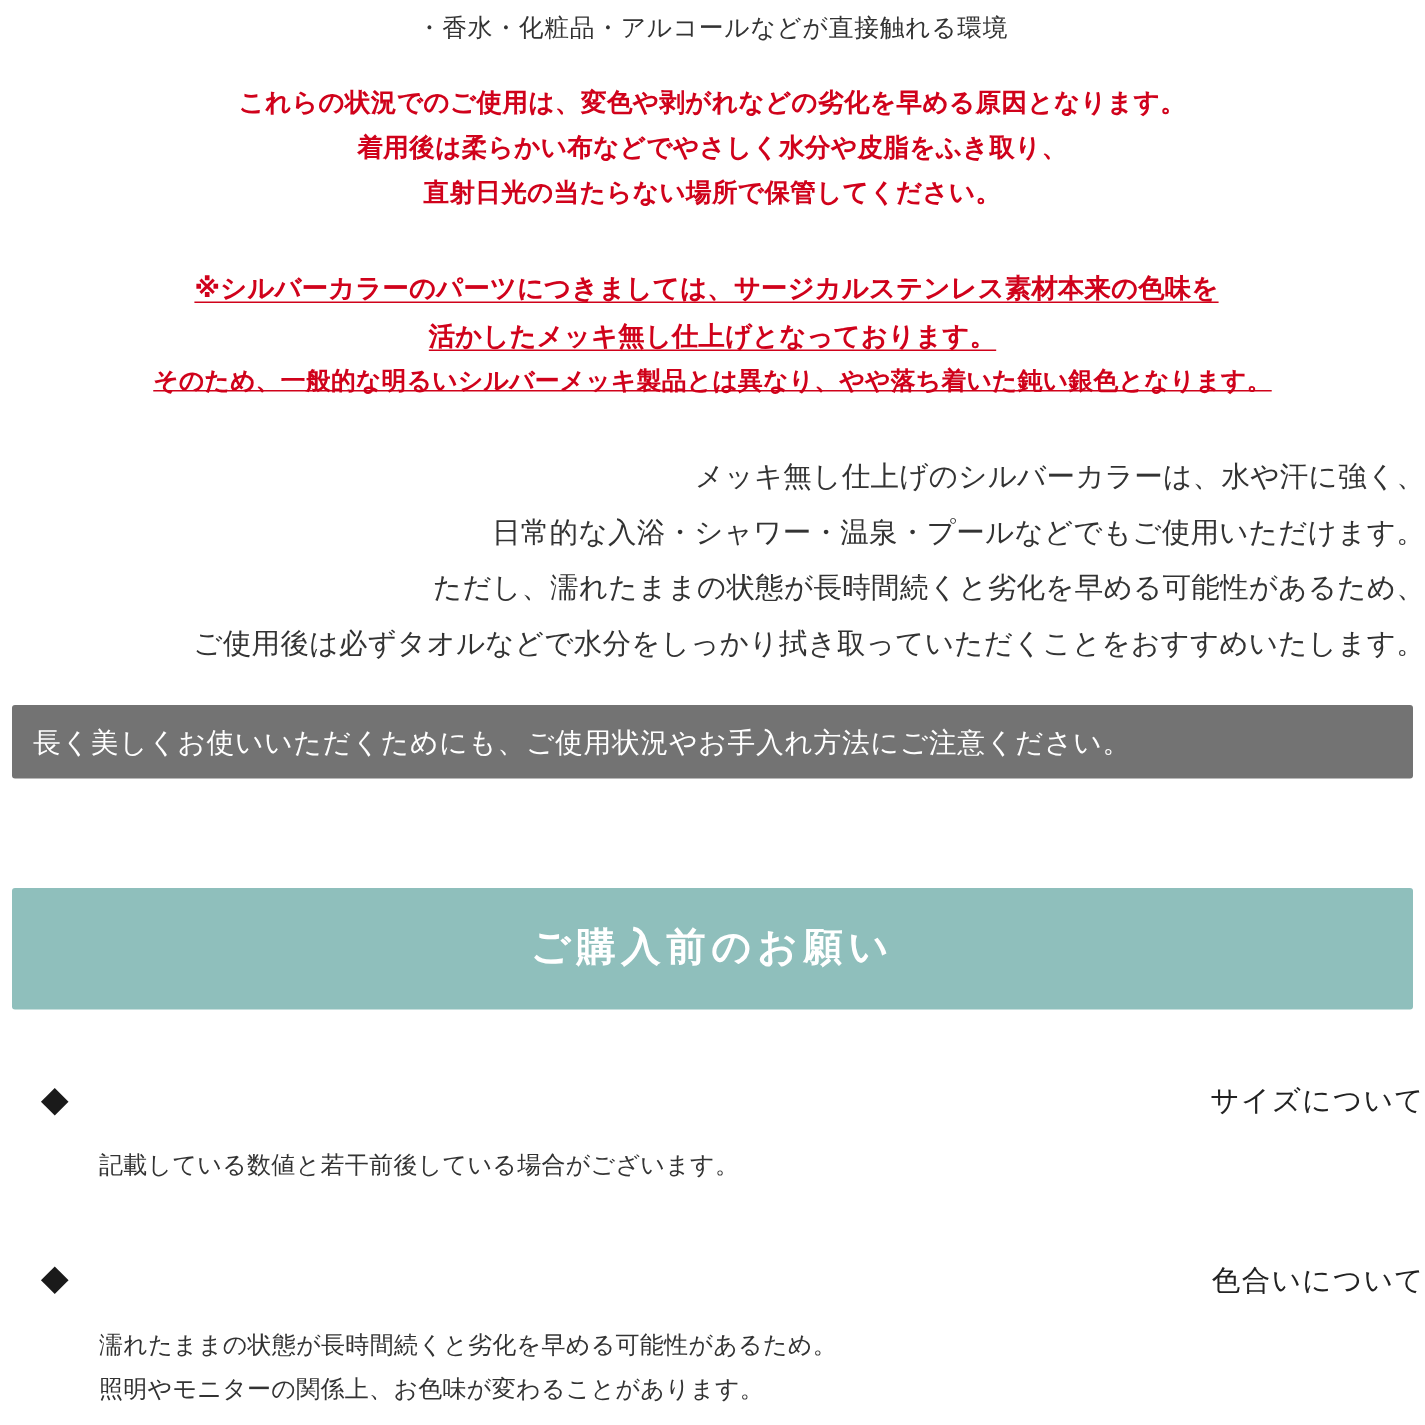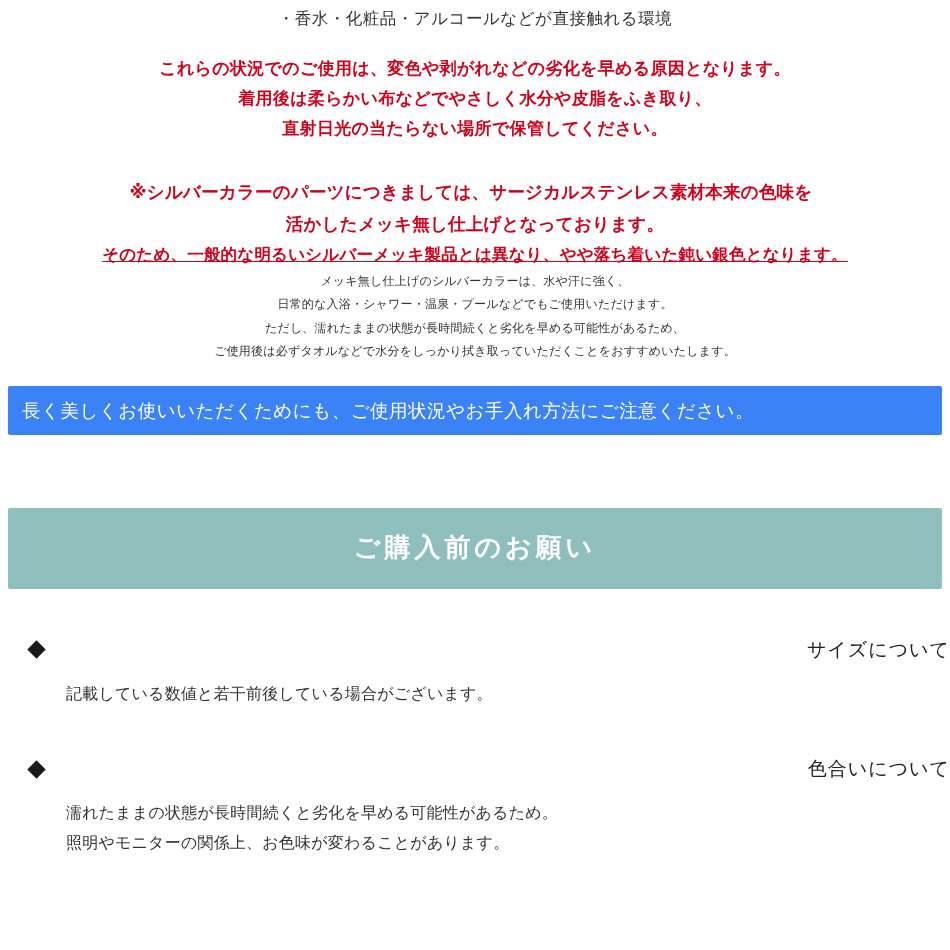--- a/index.html
+++ b/index.html
@@ -45,39 +45,41 @@
   .silver-note {
     margin-top: 34px;
     text-align: center;
     color: #d0021b;
     font-weight: bold;
     font-size: 17.5px;
     line-height: 1.8;
     letter-spacing: 0.2px;
   }
   .silver-note .u {
+    text-decoration: underline;
     text-underline-offset: 3px;
   }
   .silver-note .l1 { padding-right: 8px; }
   .silver-note .l3 { font-size: 16.5px; text-decoration: underline; }
 
   
   .gray-block {
-    text-align: center;
+    margin-top: 30px;
+    text-align: right;
     color: #333333;
-    font-size: 12px;
+    font-size: 19px;
     line-height: 1.95;
     letter-spacing: 0.2px;
   }
   .gray-block div { white-space: nowrap; }
 
   
   .teal-bar {
     margin: 22px 8px 0 8px;
-    background: #3b82f6;
+    background: #737373;
     color: #ffffff;
     font-size: 18.5px;
     font-weight: 500;
     letter-spacing: 0.5px;
     padding: 12px 14px;
     box-sizing: border-box;
     border-radius: 2px;
   }
 
   

